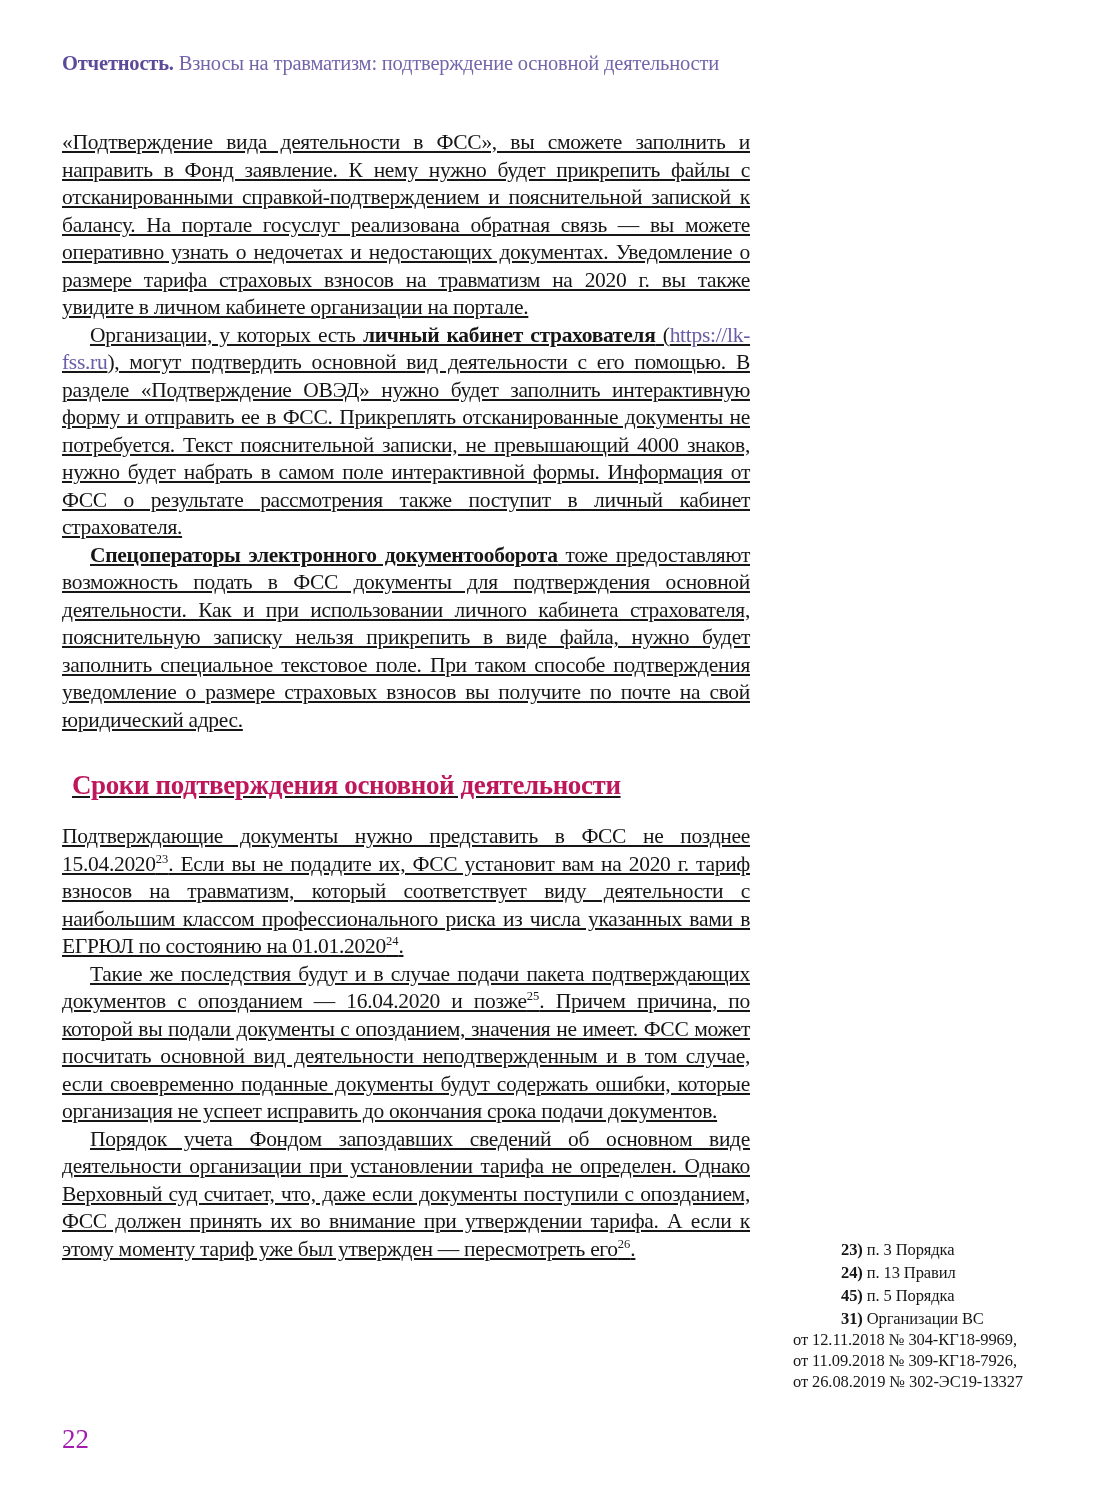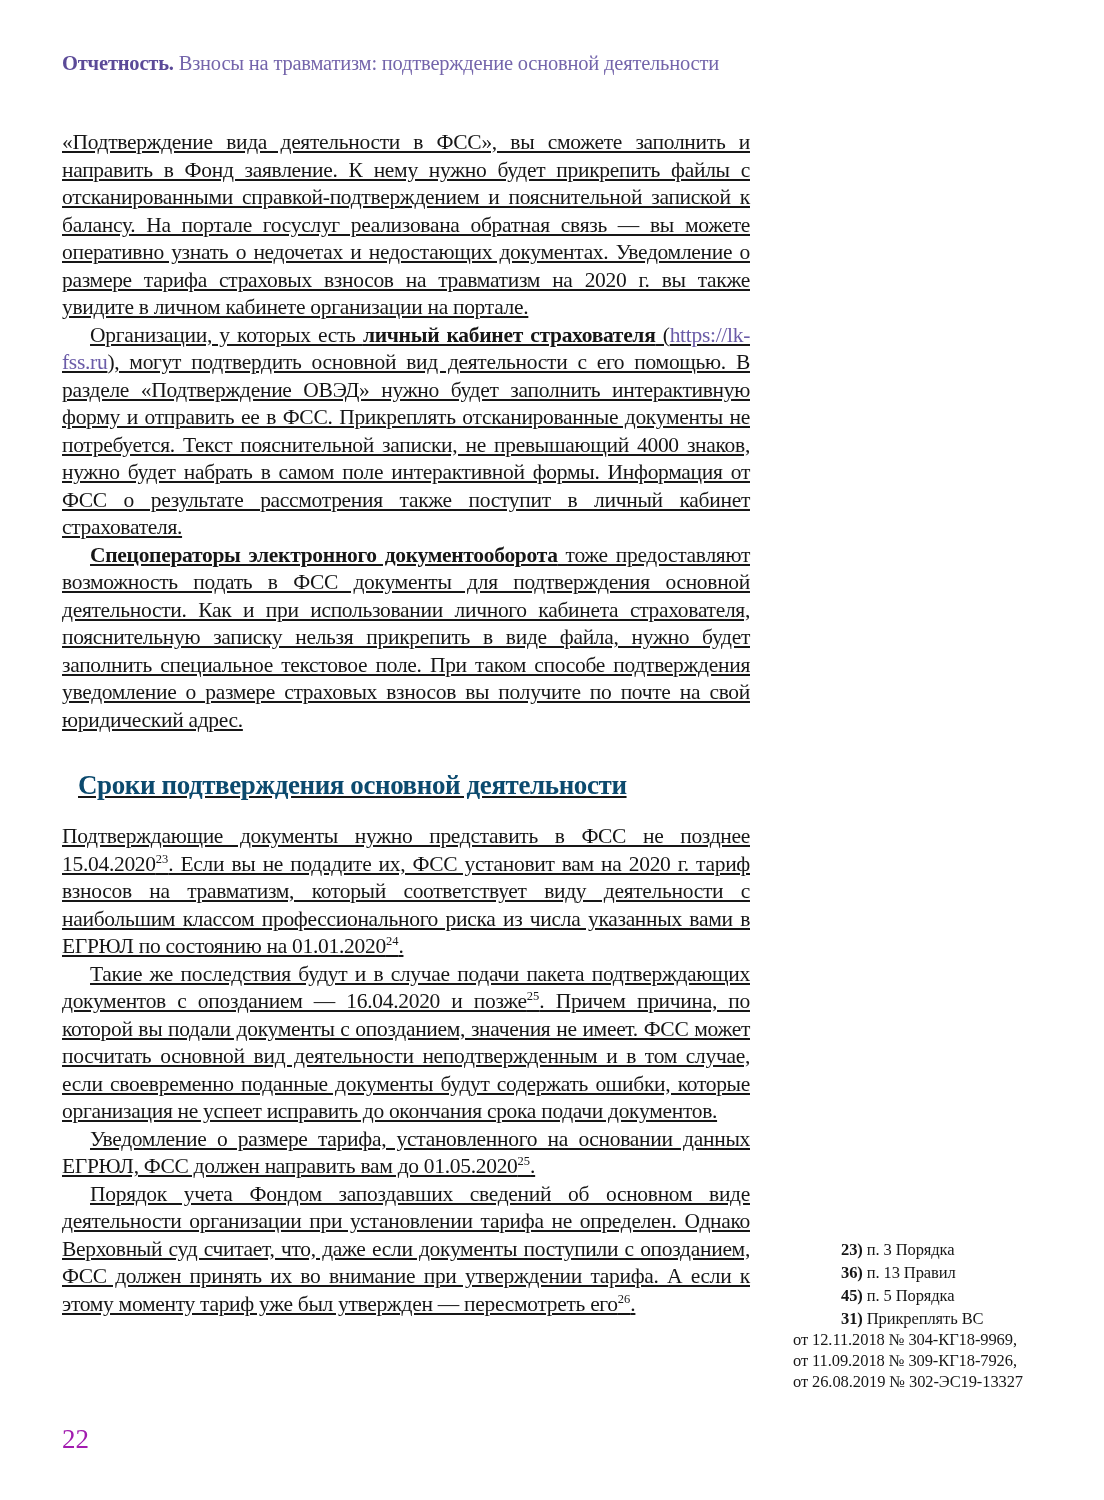--- a/index.html
+++ b/index.html
@@ -33,22 +33,22 @@
     text-decoration: underline;
   }
   .article p { margin: 0; }
   .article p.indent { text-indent: 28px; }
   .article h2 {
     font-size: 27px;
     line-height: 30px;
     font-weight: bold;
     letter-spacing: -0.4px;
     text-align: left;
-    margin: 36px 0 23px 16px;
-    color: #0c4a6e;
+    margin: 36px 0 23px 10px;
+    color: #be185d;
   }
   .b { font-weight: bold; }
   .lnk { color: #6b5ca8; text-decoration: none; cursor: pointer; }
   sup.fnref { font-size: 12.5px; line-height: 0; vertical-align: super; letter-spacing: 0; }
   .footnotes {
     position: absolute;
     left: 793px; top: 1239px; width: 262px;
     font-size: 16.5px;
     line-height: 21px;
     letter-spacing: -0.1px;
@@ -74,26 +74,25 @@
     <span class="title">Взносы на травматизм: подтверждение основной деятельности</span>
   </div>
 
   <div class="article">
       <p><span>«Подтверждение вида деятельности в ФСС», вы сможете заполнить и направить в Фонд заявление. К нему нужно будет прикрепить файлы с отсканированными справкой-подтверждением и пояснительной запиской к балансу. На портале госуслуг реализована обратная связь — вы можете оперативно узнать о недочетах и недостающих документах. Уведомление о размере тарифа страховых взносов на травматизм на 2020 г. вы также увидите в личном кабинете организации на портале.</span></p>
       <p class="indent"><span>Организации, у которых есть </span><span class="b">личный кабинет страхователя</span><span> (</span><a class="lnk">https://lk-fss.ru</a><span>), могут подтвердить основной вид деятельности с его помощью. В разделе «Подтверждение ОВЭД» нужно будет заполнить интерактивную форму и отправить ее в ФСС. Прикреплять отсканированные документы не потребуется. Текст пояснительной записки, не превышающий 4000 знаков, нужно будет набрать в самом поле интерактивной формы. Информация от ФСС о результате рассмотрения также поступит в личный кабинет страхователя.</span></p>
       <p class="indent"><span class="b">Спецоператоры электронного документооборота</span><span> тоже предоставляют возможность подать в ФСС документы для подтверждения основной деятельности. Как и при использовании личного кабинета страхователя, пояснительную записку нельзя прикрепить в виде файла, нужно будет заполнить специальное текстовое поле. При таком способе подтверждения уведомление о размере страховых взносов вы получите по почте на свой юридический адрес.</span></p>
       <h2>Сроки подтверждения основной деятельности</h2>
       <p><span>Подтверждающие документы нужно представить в ФСС не позднее 15.04.2020</span><sup class="fnref">23</sup><span>. Если вы не подадите их, ФСС установит вам на 2020 г. тариф взносов на травматизм, который соответствует виду деятельности с наибольшим классом профессионального риска из числа указанных вами в ЕГРЮЛ по состоянию на 01.01.2020</span><sup class="fnref">24</sup><span>.</span></p>
       <p class="indent"><span>Такие же последствия будут и в случае подачи пакета подтверждающих документов с опозданием — 16.04.2020 и позже</span><sup class="fnref">25</sup><span>. Причем причина, по которой вы подали документы с опозданием, значения не имеет. ФСС может посчитать основной вид деятельности неподтвержденным и в том случае, если своевременно поданные документы будут содержать ошибки, которые организация не успеет исправить до окончания срока подачи документов.</span></p>
-      <p class="indent"><span>Уведомление о размере тарифа, установленного на основании данных ЕГРЮЛ, ФСС должен направить вам до 01.05.2020</span><sup class="fnref">25</sup><span>.</span></p>
       <p class="indent"><span>Порядок учета Фондом запоздавших сведений об основном виде деятельности организации при установлении тарифа не определен. Однако Верховный суд считает, что, даже если документы поступили с опозданием, ФСС должен принять их во внимание при утверждении тарифа. А если к этому моменту тариф уже был утвержден — пересмотреть его</span><sup class="fnref">26</sup><span>.</span></p>
     </div>
 
   <div class="footnotes">
       <div class="footnote"><span class="num">23) </span><span>п. 3 Порядка</span></div>
-      <div class="footnote"><span class="num">36) </span><span>п. 13 Правил</span></div>
+      <div class="footnote"><span class="num">24) </span><span>п. 13 Правил</span></div>
       <div class="footnote"><span class="num">45) </span><span>п. 5 Порядка</span></div>
-      <div class="footnote"><span class="num">31) </span><span>Прикреплять ВС</span><br><span>от 12.11.2018 № 304-КГ18-9969,</span><br><span>от 11.09.2018 № 309-КГ18-7926,</span><br><span>от 26.08.2019 № 302-ЭС19-13327</span></div>
+      <div class="footnote"><span class="num">31) </span><span>Организации ВС</span><br><span>от 12.11.2018 № 304-КГ18-9969,</span><br><span>от 11.09.2018 № 309-КГ18-7926,</span><br><span>от 26.08.2019 № 302-ЭС19-13327</span></div>
     </div>
 
   <div class="page-number">22</div>
 
 </div>
 
 </body></html>

